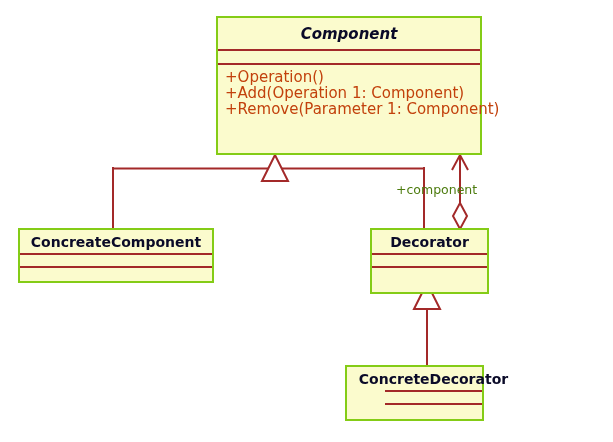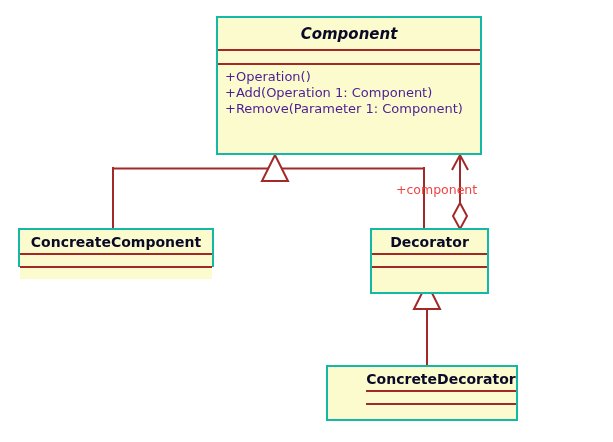--- a/index.html
+++ b/index.html
@@ -20,21 +20,21 @@
     left: 0;
     top: 0;
     width: 613px;
     height: 442px;
   }
   
   .uml-class {
     position: absolute;
     box-sizing: border-box;
     background: #fbfbcd;
-    border: 2px solid #14b8a6;
+    border: 2px solid #84cc16;
     z-index: 5;
   }
   .uml-class .compartment {
     box-sizing: border-box;
     background: #fbfbcd;
   }
   .uml-class .compartment + .compartment {
     border-top: 2px solid #a32929;
   }
   .class-title {
@@ -50,43 +50,43 @@
   .class-title.abstract {
     font-style: italic;
   }
   .attr-compartment {
     height: 14px;
   }
   .ops-compartment {
     padding: 4px 6px 4px 7px;
   }
   .op-line {
-    font-size: 13px;
-    color: #4c1d95;
+    font-size: 15px;
+    color: #c2410c;
     line-height: 16px;
     white-space: nowrap;
   }
   
   #box-component    { left: 216px; top: 16px;  width: 266px; height: 139px; }
   #box-component .class-title { height: 31px; font-size: 15px; }
   #box-component .ops-compartment { height: 88px; }
 
-  #box-concreate-component { left: 18px;  top: 228px; width: 196px; height: 39px; }
+  #box-concreate-component { left: 18px;  top: 228px; width: 196px; height: 55px; }
   #box-decorator           { left: 370px; top: 228px; width: 119px; height: 66px; }
-  #box-concrete-decorator  { left: 326px; top: 365px; width: 192px; height: 56px; padding-left: 38px; }
+  #box-concrete-decorator  { left: 345px; top: 365px; width: 139px; height: 56px; padding-left: 38px; }
 
   .small-box .class-title    { height: 23px; }
   .small-box .attr-compartment{ height: 13px; }
   .small-box .ops-compartment{ height: 13px; padding: 0; }
 
   
   .edge-label {
     position: absolute;
     font-size: 12.5px;
-    color: #ef4444;
+    color: #4d7c0f;
     white-space: nowrap;
     z-index: 6;
   }
   #label-component-role { left: 396px; top: 182px; }
 </style>
 </head>
 <body>
 
 <svg id="canvas" viewBox="0 0 613 442" xmlns="http://www.w3.org/2000/svg">
 

